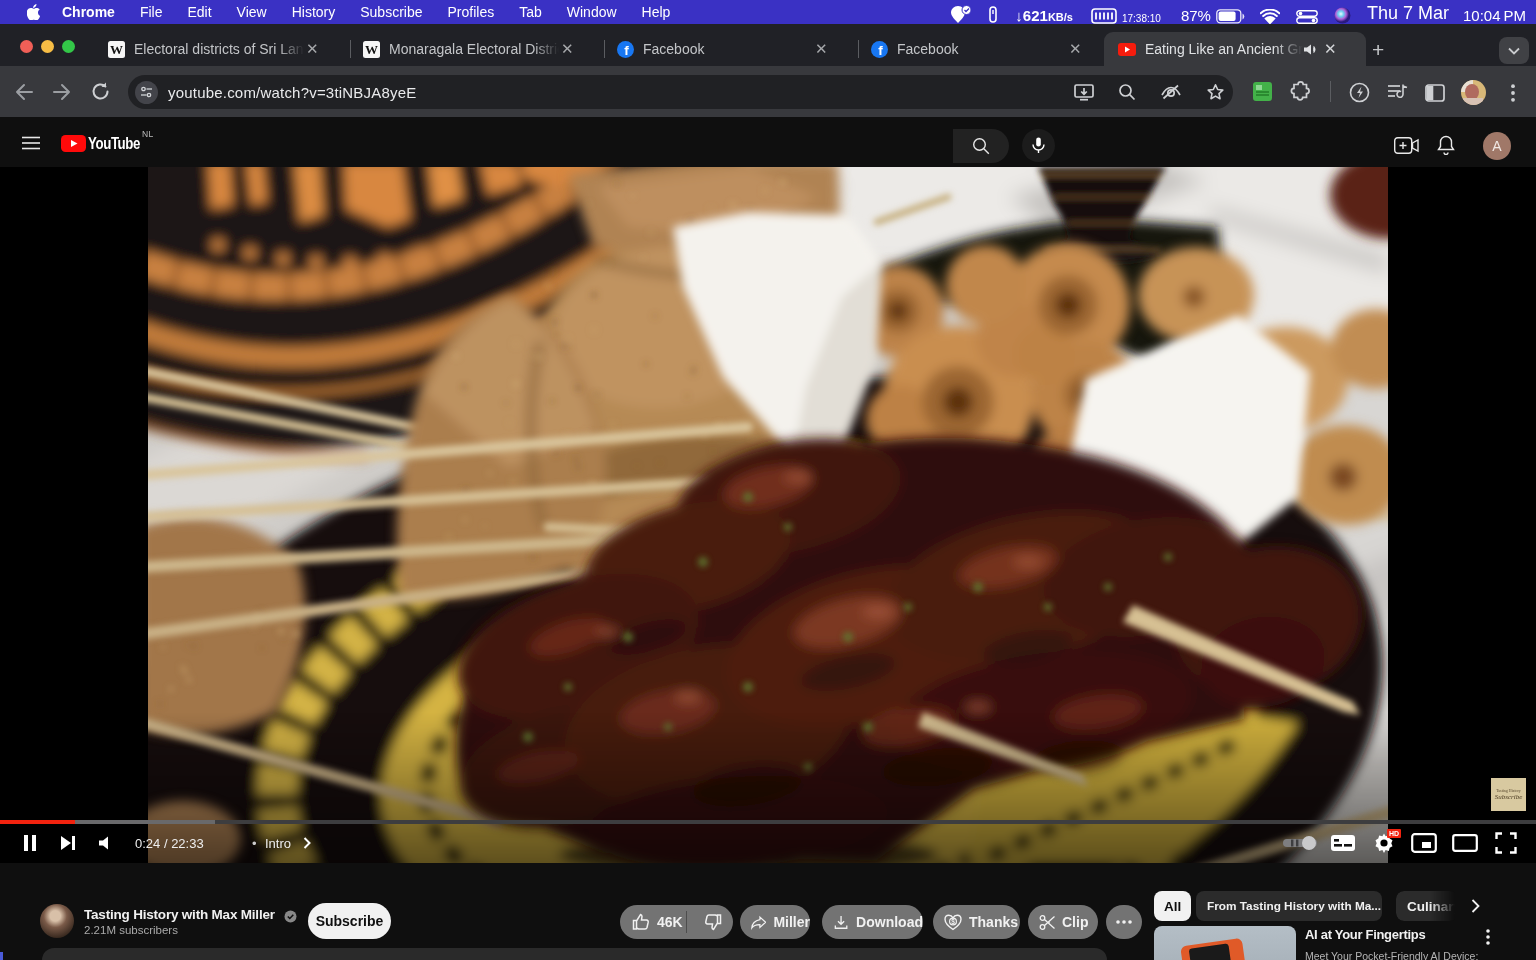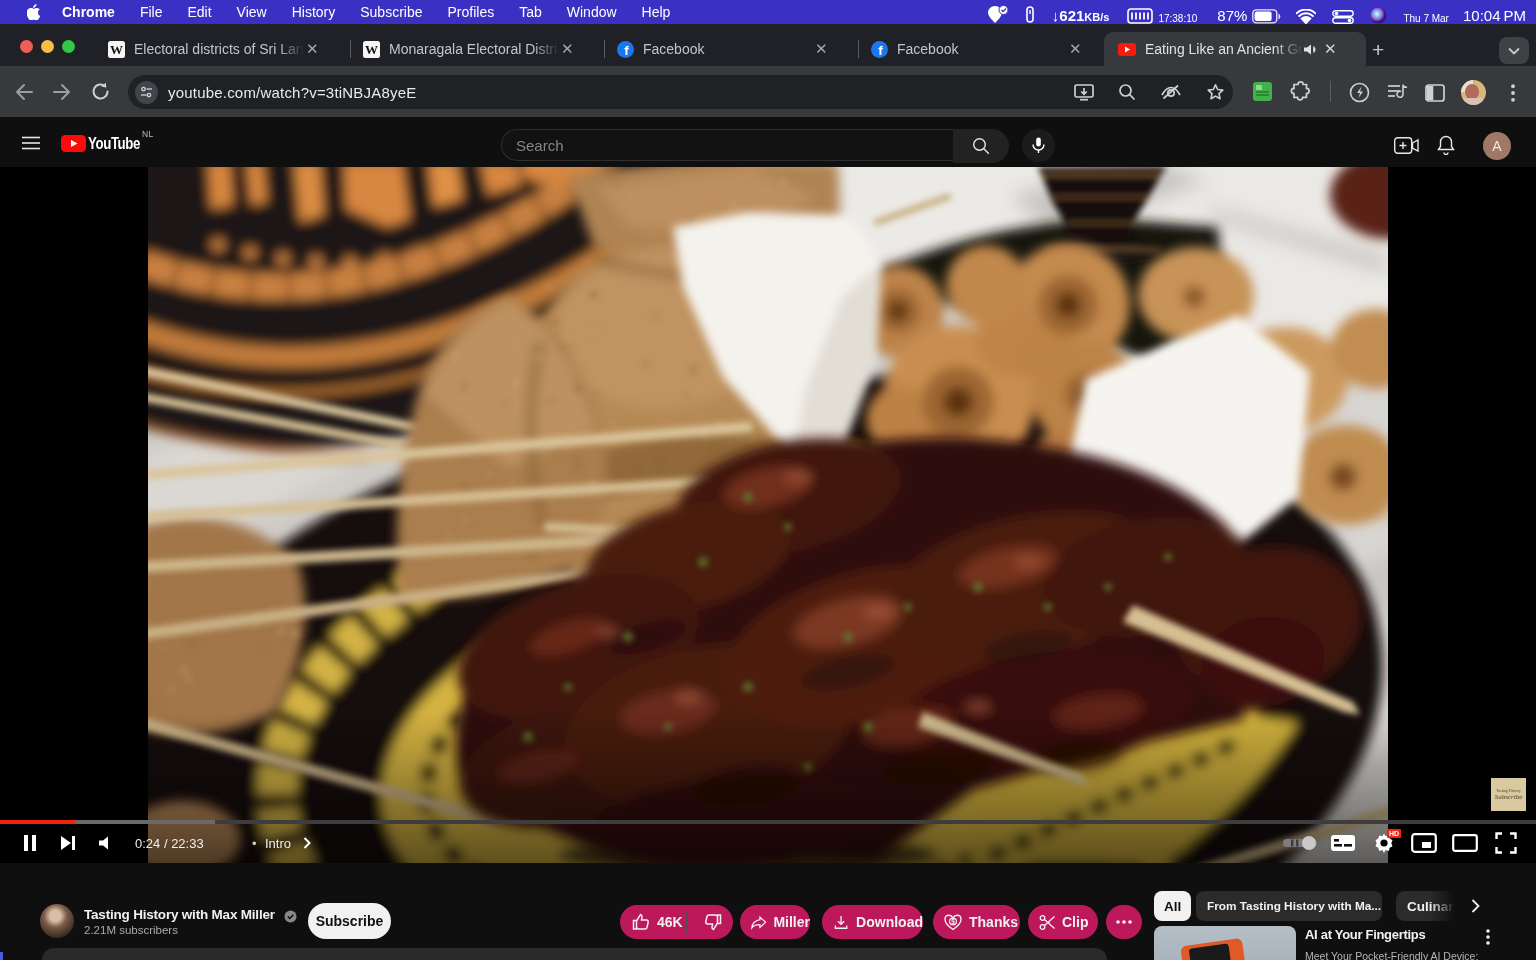--- a/index.html
+++ b/index.html
@@ -15,21 +15,21 @@
 .lights div { width:13px; height:13px; border-radius:50%; margin-right:8px; }
 .tab { position:absolute; top:8px; height:34px; display:flex; align-items:center; color:#c3c5c8; font-size:14px; }
 .tab.active { background:#38393d; border-radius:9px 9px 0 0; color:#dfe1e4; }
 .tabsep { position:absolute; top:16px; width:1px; height:18px; background:#5b5d61; }
 .toolbar { position:absolute; left:0; top:66px; width:1536px; height:51px; background:#38393d; }
 .omnibox { position:absolute; left:128px; top:9px; width:1105px; height:34px; background:#202124; border-radius:17px; color:#e9eaec; font-size:15px; display:flex; align-items:center; }
 .ythead { position:absolute; left:0; top:117px; width:1536px; height:50px; background:#0f0f0f; }
 .player { position:absolute; left:0; top:167px; width:1536px; height:696px; background:#000; }
 .vidimg { position:absolute; left:148px; top:0; width:1240px; height:696px; }
 .belowvid { position:absolute; left:0; top:863px; width:1536px; height:97px; background:#0f0f0f; }
-.pill { background:#be185d; border-radius:17px; height:34px; display:flex; align-items:center; color:#f1f1f1; font-weight:bold; font-size:14px; }
+.pill { background:#737373; border-radius:17px; height:34px; display:flex; align-items:center; color:#f1f1f1; font-weight:bold; font-size:14px; }
 </style>
 </head>
 <body>
 
 <div class="menubar">
   <svg class="apple" style="margin-left:27px" width="13" height="16" viewBox="0 0 14 17">
       <path fill="#fff" d="M9.3 2.6 C9.9 1.9 10.3 0.9 10.2 0 C9.3 0.1 8.2 0.6 7.5 1.4 C6.9 2.1 6.4 3.1 6.6 4.1 C7.6 4.1 8.6 3.5 9.3 2.6 Z M11.8 9.1 C11.8 6.9 13.6 5.9 13.7 5.8 C12.7 4.3 11.1 4.1 10.5 4.1 C9.1 4 7.8 4.9 7.1 4.9 C6.4 4.9 5.3 4.1 4.1 4.2 C2.6 4.2 1.2 5.1 0.4 6.4 C-1.2 9.1 0 13.2 1.5 15.4 C2.2 16.5 3.1 17.7 4.3 17.6 C5.4 17.6 5.9 16.9 7.2 16.9 C8.5 16.9 9 17.6 10.2 17.6 C11.4 17.6 12.2 16.5 12.9 15.4 C13.8 14.1 14.1 12.9 14.1 12.8 C14.1 12.8 11.8 11.8 11.8 9.1 Z"></path>
     </svg>
   <div class="items">
     <span class="b">Chrome</span>
@@ -85,21 +85,21 @@
         <defs>
           <radialGradient id="siri" cx="40%" cy="40%">
             <stop offset="0%" stop-color="#e8f8ff"></stop>
             <stop offset="35%" stop-color="#6ed0f0"></stop>
             <stop offset="65%" stop-color="#b060d8"></stop>
             <stop offset="100%" stop-color="#2a1a80"></stop>
           </radialGradient>
         </defs>
         <circle cx="8.5" cy="8.5" r="8" fill="url(#siri)"></circle>
       </svg>
-    <span style="font-size:10px">Thu 7 Mar</span>
+    <span style="font-size:18px">Thu 7 Mar</span>
     <span style="font-size:15px;margin-left:14px">10:04 PM</span>
   </div>
 </div>
 
 <div class="tabstrip" id="tabstrip">
   <div class="lights">
       <div style="background:#f05f57"></div>
       <div style="background:#f7bd45"></div>
       <div style="background:#33c748"></div>
     </div>
@@ -253,23 +253,20 @@
         <line x1="0" y1="7" x2="18" y2="7"></line>
         <line x1="0" y1="12.5" x2="18" y2="12.5"></line>
       </g>
     </svg>
   <svg width="25" height="17" viewBox="0 0 25 17" style="position:absolute;left:61px;top:18px">
       <rect width="25" height="17" rx="4.5" fill="#ff0a0a"></rect>
       <path d="M10 5 L16.5 8.5 L10 12 Z" fill="#fff"></path>
     </svg>
   <span style="position:absolute;left:88px;top:17px;color:#fff;font-size:17px;font-weight:bold;letter-spacing:-0.5px;font-family:'Liberation Sans';display:inline-block;transform:scaleX(0.78);transform-origin:0 50%">YouTube</span>
   <span style="position:absolute;left:142px;top:12px;color:#bdbdbd;font-size:8.5px;letter-spacing:0.3px">NL</span>
-  <div style="position:absolute;left:501px;top:12px;width:452px;height:32px;background:#121212;border:1px solid #2e2e2e;border-radius:17px 0 0 17px;border-right:none;display:flex;align-items:center">
-      <span style="color:#868686;font-size:15px;margin-left:14px">Search</span>
-    </div>
   <div style="position:absolute;left:953px;top:12px;width:56px;height:34px;background:#222;border-radius:0 17px 17px 0;display:flex;align-items:center;justify-content:center">
       <svg width="18" height="18" viewBox="0 0 18 18">
         <circle cx="7.5" cy="7.5" r="5.8" fill="none" stroke="#e8e8e8" stroke-width="1.4"></circle>
         <line x1="11.8" y1="11.8" x2="16.8" y2="16.8" stroke="#e8e8e8" stroke-width="1.4"></line>
       </svg>
     </div>
   <div style="position:absolute;left:1022px;top:12px;width:33px;height:33px;background:#1c1c1c;border-radius:50%;display:flex;align-items:center;justify-content:center">
       <svg width="13" height="17" viewBox="0 0 13 17">
         <rect x="4.2" y="0.5" width="4.6" height="9" rx="2.3" fill="#fff"></rect>
         <path d="M1 7.5 a5.5 5.5 0 0 0 11 0" stroke="#fff" stroke-width="1.4" fill="none"></path>

